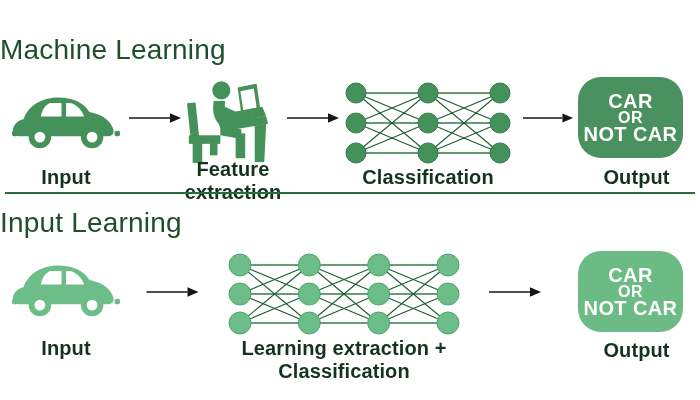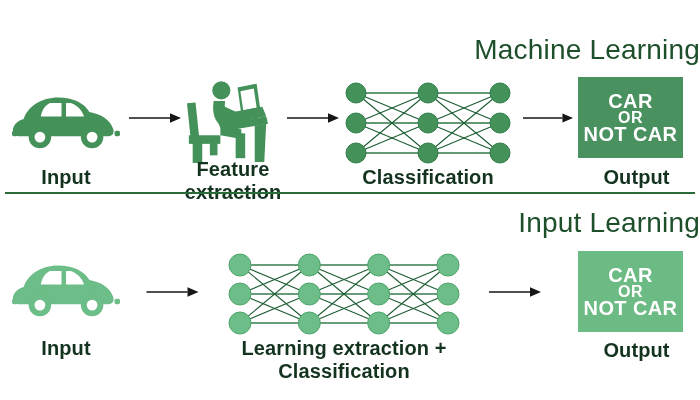--- a/index.html
+++ b/index.html
@@ -1,27 +1,27 @@
 <!DOCTYPE html>
 <html style="--background: #ffffff; --title-green: #1d4f2a; --label-green: #14331f; --ml-icon-green: #44915a; --dl-icon-green: #6cbd87; --ml-output-bg: #4a9160; --dl-output-bg: #6cba84; --output-text: #ffffff; --arrow-black: #161616; --divider-green: #2a6b3a;"><head>
 <meta charset="utf-8">
 <style>
   html,body{margin:0;padding:0;}
   body{font-family:"Liberation Sans", sans-serif; background:#fff;}
   .canvas{position:relative; width:700px; height:400px; background:var(--background,#fff); overflow:hidden;}
-  .title{position:absolute; left:0; width:700px; text-align:right; color:var(--title-green);
+  .title{position:absolute; left:0; width:700px; text-align:left; color:var(--title-green);
          font-size:28px; font-weight:500; letter-spacing:.2px;}
   .step-label{position:absolute; text-align:center; color:var(--label-green);
               font-size:20px; font-weight:600; letter-spacing:.1px;}
   .icon-abs{position:absolute;}
   .arrow{position:absolute;}
   .arrow line{stroke:var(--arrow-black); stroke-width:1.6px;}
   .arrow polygon{fill:var(--arrow-black);}
   .output-box{position:absolute; width:105px; height:81px; display:flex; flex-direction:column;
-              align-items:center; justify-content:center; color:var(--output-text);}
+              align-items:center; justify-content:center; color:var(--output-text);border-radius:23px;}
   .output-box .big{font-size:20px; font-weight:bold; line-height:21px; letter-spacing:.4px;}
   .output-box .small{font-size:16px; font-weight:bold; line-height:12px; letter-spacing:.5px;}
   .divider{position:absolute; left:5px; top:192px; width:690px; height:2px; background:var(--divider-green);}
   .car-ml{color:var(--ml-icon-green);}
   .car-dl{color:var(--dl-icon-green);}
   .person{color:var(--ml-icon-green);}
   .out-ml{background:var(--ml-output-bg);}
   .out-dl{background:var(--dl-output-bg);}
 </style>
 </head>

